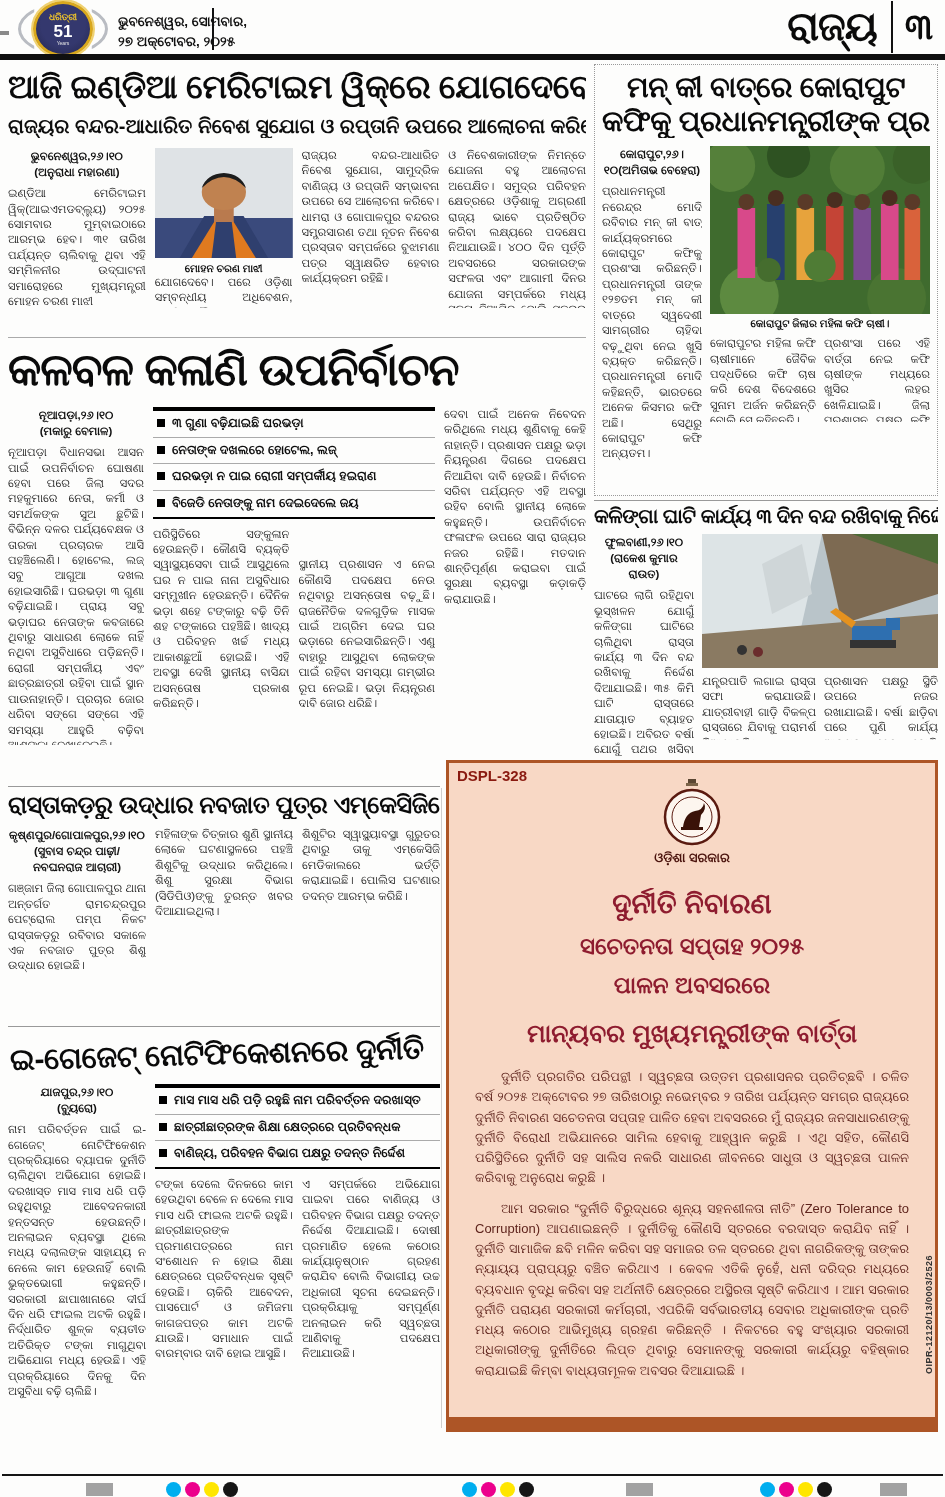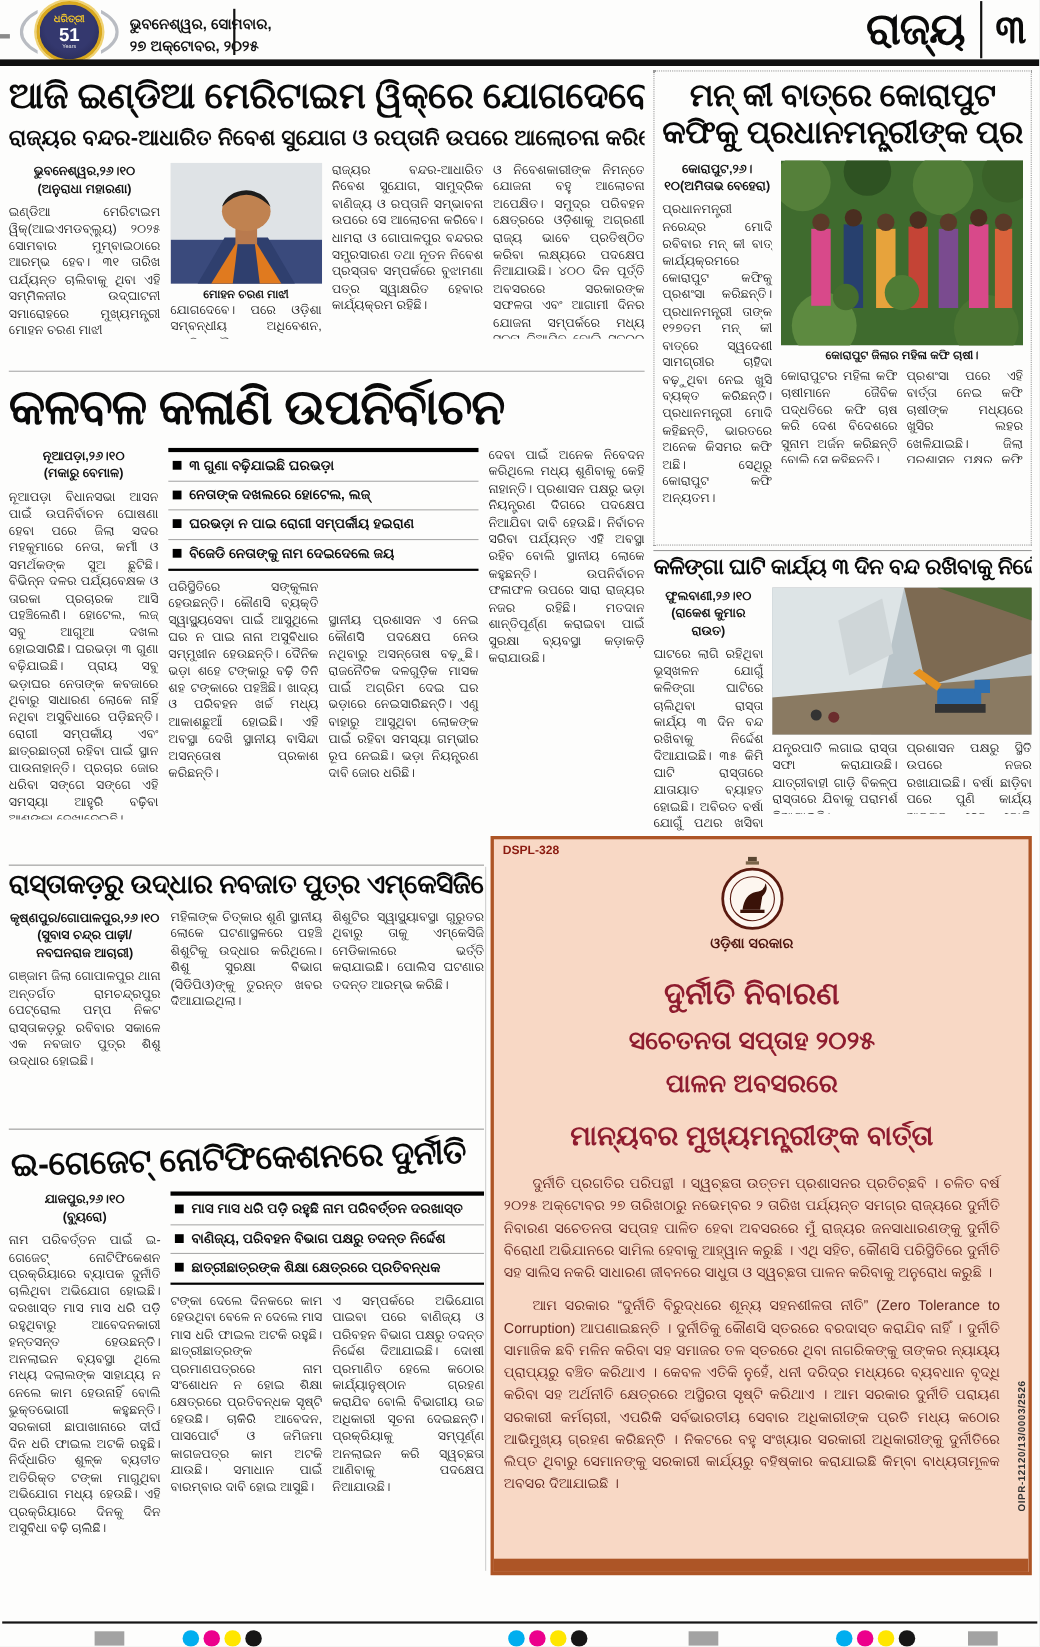--- a/index.html
+++ b/index.html
@@ -73,22 +73,22 @@
   .art-egazette { position:absolute; left:8px; top:1026px; width:432px; height:448px; border-top:1px solid #999; overflow:hidden; }
   .art-egazette .headline { font-size:30px; transform:rotate(-1.6deg); margin:10px 0 12px 2px; }
   .egz-row { display:flex; gap:9px; height:372px; overflow:hidden; }
   .egz-col1 { flex:0 0 138px; }
   .egz-right { flex:1; }
   .egz-sub { display:flex; gap:9px; overflow:hidden; height:268px;justify-content:center; }
 
   
   .ad { position:absolute; left:446px; top:760px; width:492px; height:672px; background:#f8d8c5; border:3px solid #ad5526; overflow:hidden; }
   .ad-bottom-strip { position:absolute; left:0; bottom:0; width:100%; height:12px; background:#ad5526; }
-  .ad-code { position:absolute; left:8px; top:4px; font-size:11px; font-weight:bold; color:#8a1a10; }
-  .ad-inner { padding:14px 26px 0 9px; }
+  .ad-code { position:absolute; left:8px; top:4px; font-size:15px; font-weight:bold; color:#8a1a10; }
+  .ad-inner { padding:14px 26px 0 26px; }
   .emblem { width:64px; margin:0 auto; text-align:center; }
   .emblem svg { display:block; margin:0 auto; }
   .ad-govt { text-align:center; font-size:13px; font-weight:bold; color:#4a120c; margin-top:3px; }
   .ad-h { text-align:center; font-weight:bold; color:#8e1c2f; white-space:nowrap; overflow:hidden; }
   .ad-h1 { font-size:28px; margin-top:22px; }
   .ad-h2 { font-size:23px; margin-top:12px; }
   .ad-h3 { font-size:23px; margin-top:12px; }
   .ad-h4 { font-size:25px; margin-top:20px; }
   .ad-p { font-size:13px; line-height:1.56; color:#5e231c; text-align:justify; text-indent:26px; margin-top:10px; }
   .ad-p.first { margin-top:18px; }
@@ -325,25 +325,25 @@
         <span>ନାମ ପରିବର୍ତ୍ତନ ପାଇଁ ଇ-ଗେଜେଟ୍ ନୋଟିଫିକେଶନ ପ୍ରକ୍ରିୟାରେ ବ୍ୟାପକ ଦୁର୍ନୀତି ଚାଲିଥିବା ଅଭିଯୋଗ ହୋଇଛି। ଦରଖାସ୍ତ ମାସ ମାସ ଧରି ପଡ଼ି ରହୁଥିବାରୁ ଆବେଦନକାରୀ ହନ୍ତସନ୍ତ ହେଉଛନ୍ତି। ଅନଲାଇନ ବ୍ୟବସ୍ଥା ଥିଲେ ମଧ୍ୟ ଦଲାଲଙ୍କ ସାହାଯ୍ୟ ନ ନେଲେ କାମ ହେଉନାହିଁ ବୋଲି ଭୁକ୍ତଭୋଗୀ କହୁଛନ୍ତି। ସରକାରୀ ଛାପାଖାନାରେ ଦୀର୍ଘ ଦିନ ଧରି ଫାଇଲ ଅଟକି ରହୁଛି। ନିର୍ଦ୍ଧାରିତ ଶୁଳ୍କ ବ୍ୟତୀତ ଅତିରିକ୍ତ ଟଙ୍କା ମାଗୁଥିବା ଅଭିଯୋଗ ମଧ୍ୟ ହେଉଛି। ଏହି ପ୍ରକ୍ରିୟାରେ ଦିନକୁ ଦିନ ଅସୁବିଧା ବଢ଼ି ଚାଲିଛି।</span>
       </div>
       <div class="egz-right">
         <div class="bulletbox">
           <div class="bullet-item">
               <span class="sq"></span>
               <span>ମାସ ମାସ ଧରି ପଡ଼ି ରହୁଛି ନାମ ପରିବର୍ତ୍ତନ ଦରଖାସ୍ତ</span>
             </div>
           <div class="bullet-item">
               <span class="sq"></span>
+              <span>ଛାତ୍ରୀଛାତ୍ରଙ୍କ ଶିକ୍ଷା କ୍ଷେତ୍ରରେ ପ୍ରତିବନ୍ଧକ</span>
+            </div>
+          <div class="bullet-item">
+              <span class="sq"></span>
               <span>ବାଣିଜ୍ୟ, ପରିବହନ ବିଭାଗ ପକ୍ଷରୁ ତଦନ୍ତ ନିର୍ଦ୍ଦେଶ</span>
-            </div>
-          <div class="bullet-item">
-              <span class="sq"></span>
-              <span>ଛାତ୍ରୀଛାତ୍ରଙ୍କ ଶିକ୍ଷା କ୍ଷେତ୍ରରେ ପ୍ରତିବନ୍ଧକ</span>
             </div>
         </div>
         <div class="egz-sub">
           <div class="col">
             <span>ଟଙ୍କା ଦେଲେ ଦିନକରେ କାମ ହେଉଥିବା ବେଳେ ନ ଦେଲେ ମାସ ମାସ ଧରି ଫାଇଲ ଅଟକି ରହୁଛି। ଛାତ୍ରୀଛାତ୍ରଙ୍କ ପ୍ରମାଣପତ୍ରରେ ନାମ ସଂଶୋଧନ ନ ହୋଇ ଶିକ୍ଷା କ୍ଷେତ୍ରରେ ପ୍ରତିବନ୍ଧକ ସୃଷ୍ଟି ହେଉଛି। ଚାକିରି ଆବେଦନ, ପାସପୋର୍ଟ ଓ ଜମିଜମା କାଗଜପତ୍ର କାମ ଅଟକି ଯାଉଛି। ସମାଧାନ ପାଇଁ ବାରମ୍ବାର ଦାବି ହୋଇ ଆସୁଛି।</span>
           </div>
           <div class="col">
             <span>ଏ ସମ୍ପର୍କରେ ଅଭିଯୋଗ ପାଇବା ପରେ ବାଣିଜ୍ୟ ଓ ପରିବହନ ବିଭାଗ ପକ୍ଷରୁ ତଦନ୍ତ ନିର୍ଦ୍ଦେଶ ଦିଆଯାଇଛି। ଦୋଷୀ ପ୍ରମାଣିତ ହେଲେ କଠୋର କାର୍ଯ୍ୟାନୁଷ୍ଠାନ ଗ୍ରହଣ କରାଯିବ ବୋଲି ବିଭାଗୀୟ ଉଚ୍ଚ ଅଧିକାରୀ ସୂଚନା ଦେଇଛନ୍ତି। ପ୍ରକ୍ରିୟାକୁ ସମ୍ପୂର୍ଣ୍ଣ ଅନଲାଇନ କରି ସ୍ୱଚ୍ଛତା ଆଣିବାକୁ ପଦକ୍ଷେପ ନିଆଯାଉଛି।</span>
           </div>
         </div>

